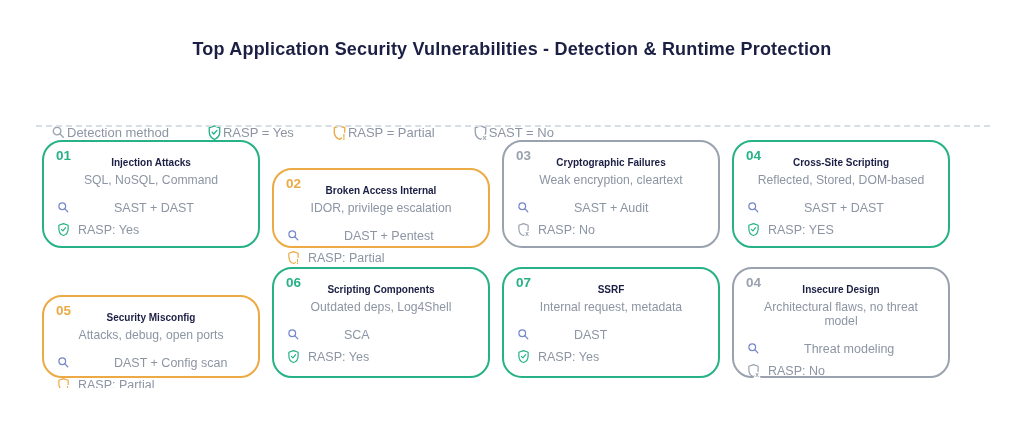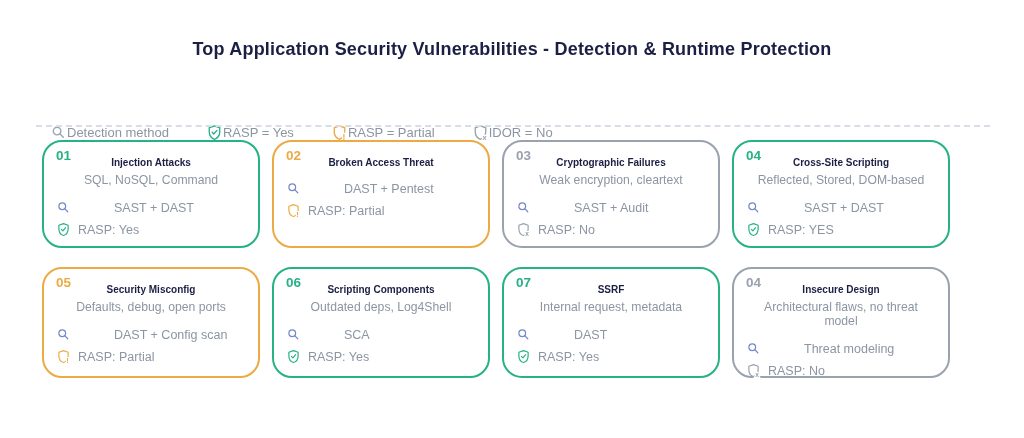--- a/index.html
+++ b/index.html
@@ -38,21 +38,21 @@
   .legend .icon-magnifier{color:var(--slate);}
   .shield-yes{color:var(--green);}
   .shield-partial{color:var(--orange);}
   .shield-no{color:var(--slate);}
 
   
   .card .shield{display:none;}
   .card.status-yes{border-color:var(--green);}
   .card.status-yes .card-number{color:var(--green);}
   .card.status-yes .shield-yes{display:inline-flex;}
-  .card.status-partial{border-color:var(--orange);}
+  .card.status-partial{border-color:var(--orange);margin-top:28px;}
   .card.status-partial .card-number{color:var(--orange);}
   .card.status-partial .shield-partial{display:inline-flex;}
   .card.status-no{border-color:var(--slate);}
   .card.status-no .card-number{color:var(--slate);}
   .card.status-no .shield-no{display:inline-flex;}
 
   .footer{position:absolute;top:399px;right:74px;font-size:13.5px;color:var(--footer);padding-left:47px;}
 </style>
 </head>
 <body>
@@ -107,21 +107,21 @@
           </svg>
       </span>
       <span>RASP = Partial</span>
     </div>
     <div class="legend-item">
       <span class="icon shield-no">
         <svg width="17" height="17" viewBox="0 0 24 24">
             <use href="#ic-shield-no"></use>
           </svg>
       </span>
-      <span>IDOR = No</span>
+      <span>SAST = No</span>
     </div>
   </div>
 
   <div class="divider"></div>
 
   <div class="cards">
 
     <div class="card status-yes">
       <div class="card-number">01</div>
       <div class="card-title">Injection Attacks</div>
@@ -140,21 +140,22 @@
               <use href="#ic-shield-yes"></use>
             </svg>
           </span>
 
         <span>RASP: Yes</span>
       </div>
     </div>
 
     <div class="card status-partial">
       <div class="card-number">02</div>
-      <div class="card-title">Broken Access Threat</div>
+      <div class="card-title">Broken Access Internal</div>
+      <div class="card-subtitle">IDOR, privilege escalation</div>
       <div class="meta meta-detection">
         <span class="icon icon-magnifier">
             <svg width="15" height="15" viewBox="0 0 24 24">
               <use href="#ic-magnifier"></use>
             </svg>
           </span>
         <span>DAST + Pentest</span>
       </div>
       <div class="meta meta-rasp">
 
@@ -210,21 +211,21 @@
             </svg>
           </span>
 
         <span>RASP: YES</span>
       </div>
     </div>
 
     <div class="card status-partial">
       <div class="card-number">05</div>
       <div class="card-title">Security Misconfig</div>
-      <div class="card-subtitle">Defaults, debug, open ports</div>
+      <div class="card-subtitle">Attacks, debug, open ports</div>
       <div class="meta meta-detection">
         <span class="icon icon-magnifier">
             <svg width="15" height="15" viewBox="0 0 24 24">
               <use href="#ic-magnifier"></use>
             </svg>
           </span>
         <span>DAST + Config scan</span>
       </div>
       <div class="meta meta-rasp">
 

